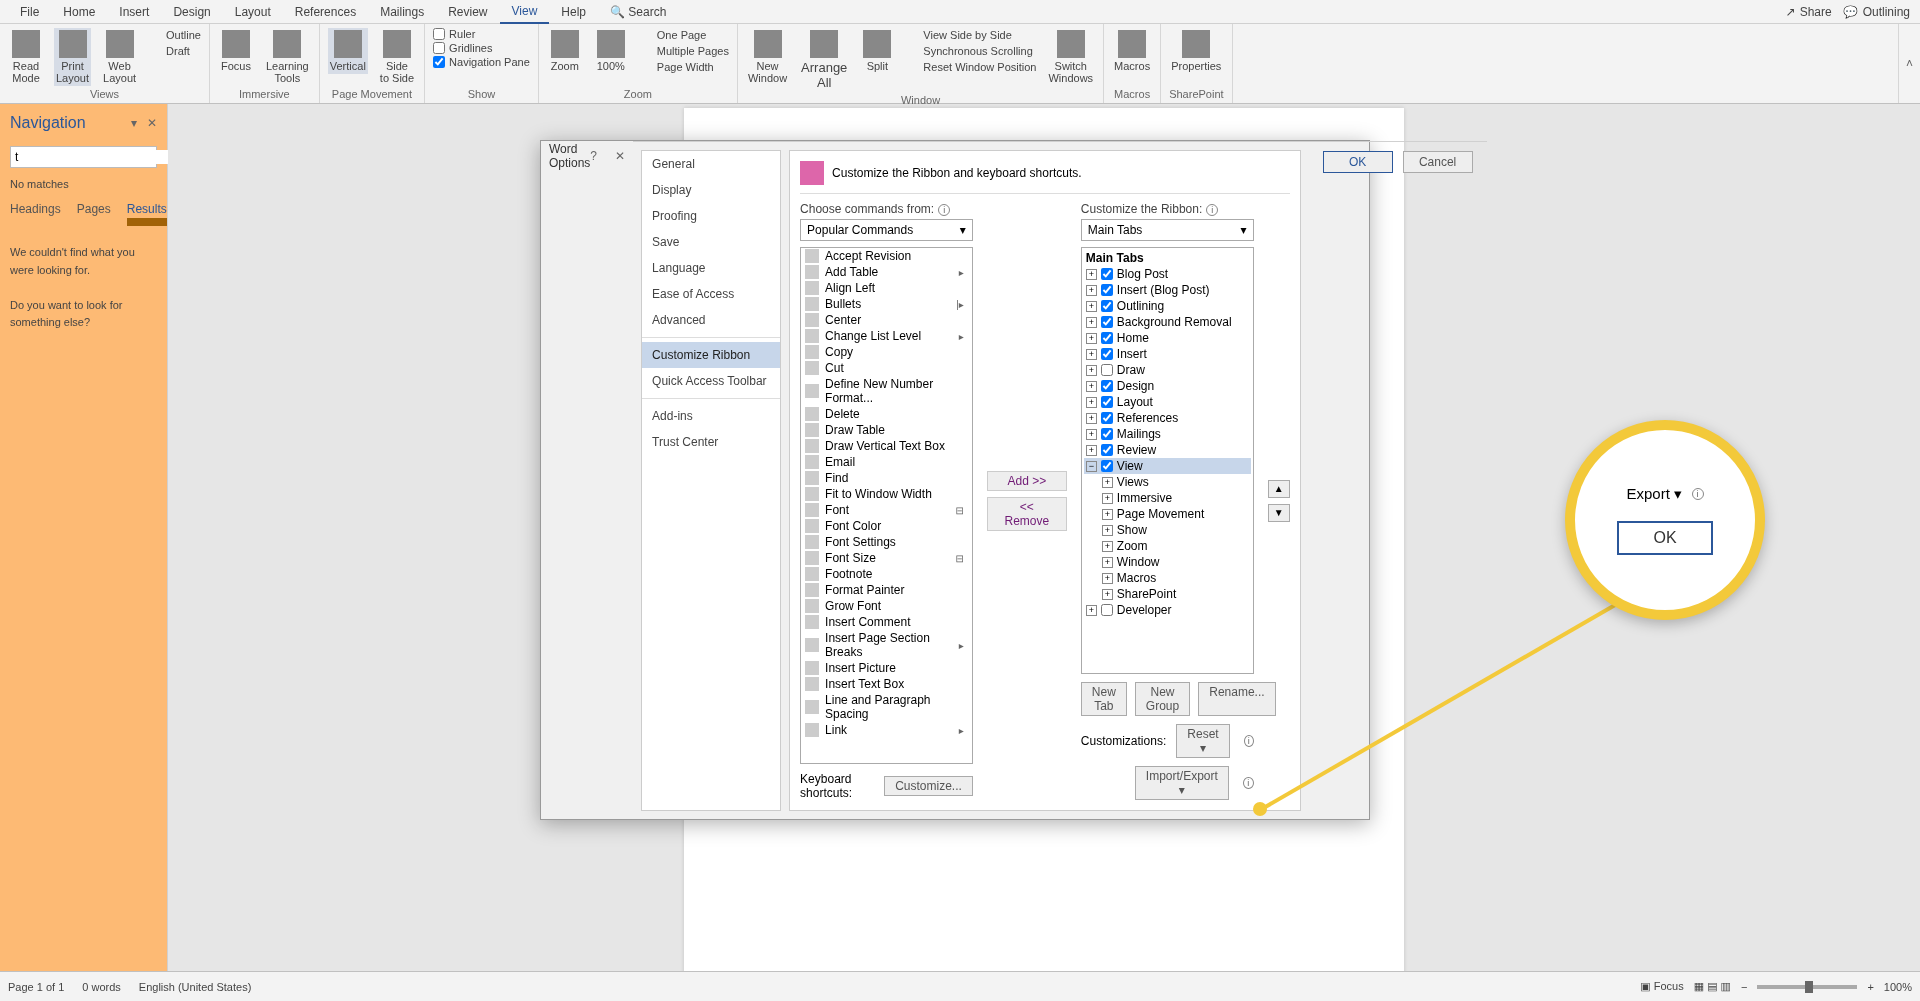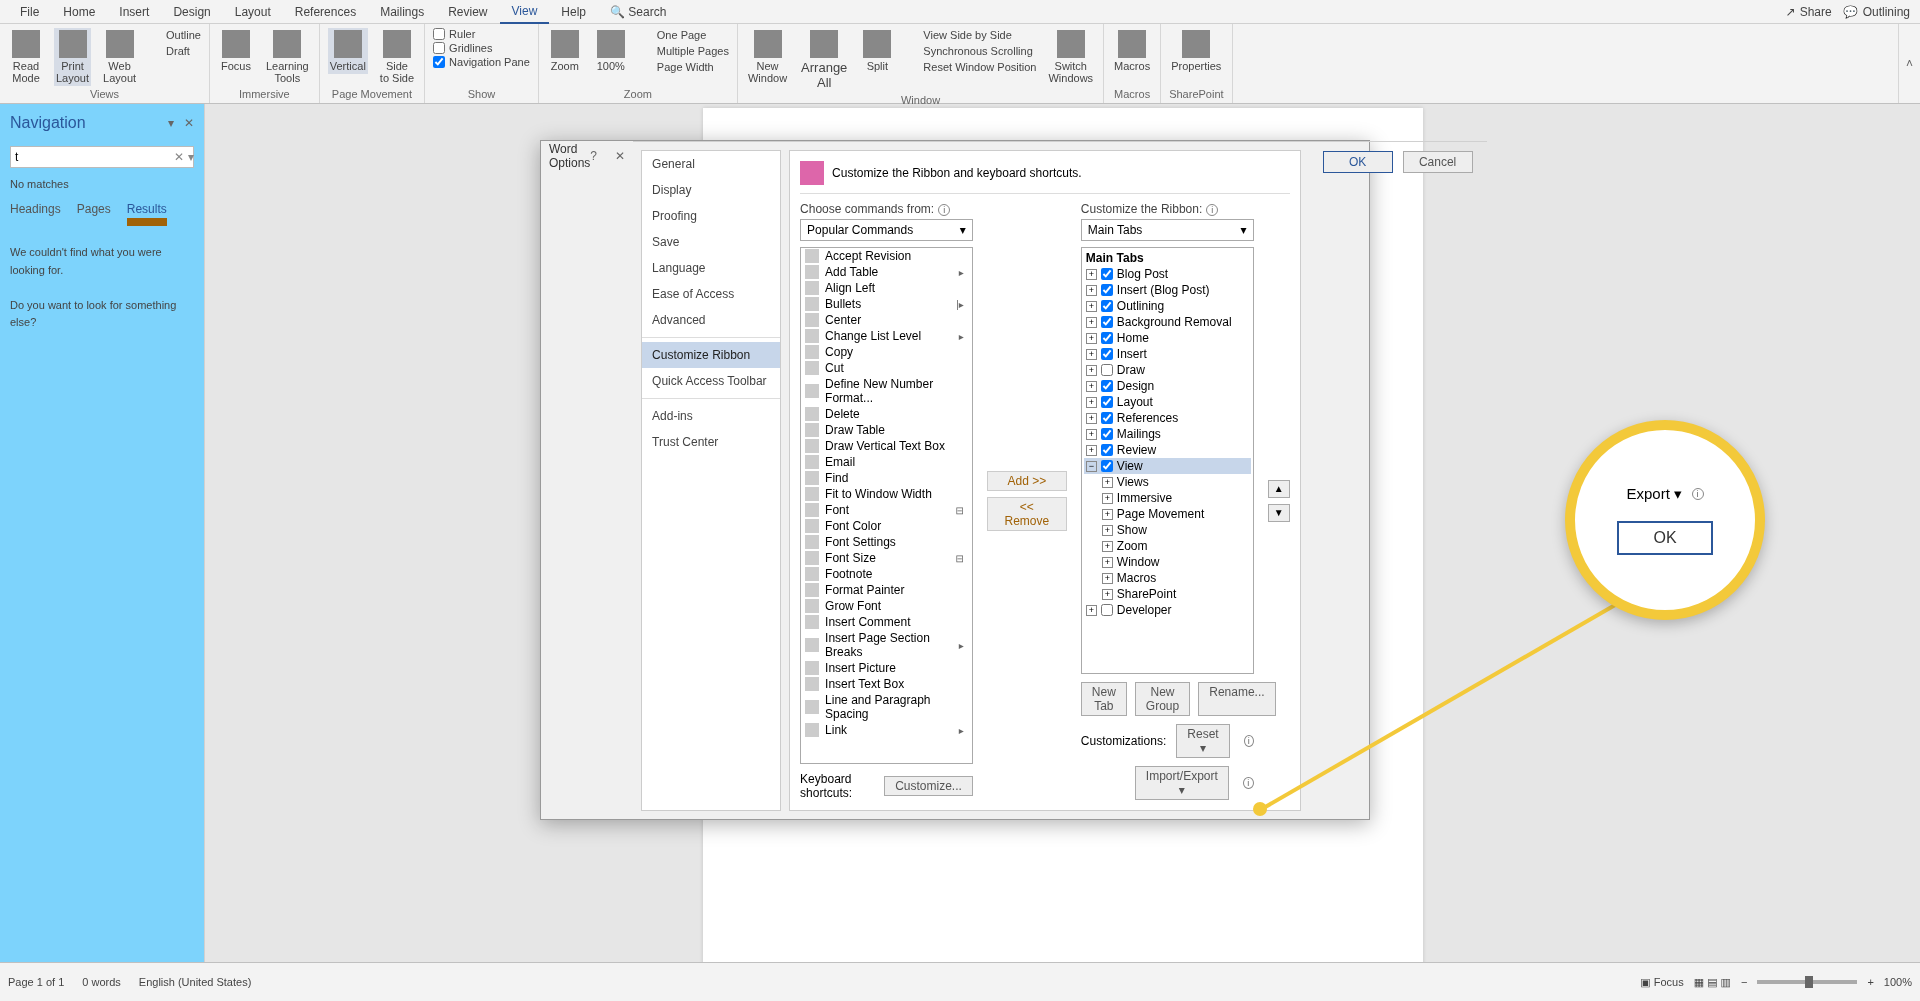--- a/index.html
+++ b/index.html
@@ -22,34 +22,34 @@
 .rbtn .ic { width: 20px; height: 20px; background: #888; display:inline-block;}
 .rbtn.big .ic { width: 28px; height: 28px;}
 .chk { display: flex; align-items: center; gap: 4px; font-size: 11px; color: #444;}
 .chk input { width:12px; height:12px;}
 .col { display: flex; flex-direction: column; gap: 2px; }
 .ribbon .disabled { color:#999;}
 .collapse-btn { width:22px; display:flex; align-items:center; justify-content:center; border-left:1px solid #d6d6d6; color:#666;}
 
 
 .workspace { display: flex; height: calc(100% - 24px - 80px - 22px); }
-.navpane { width: 205px; background: #7dd3fc; border-right: 1px solid #d0d0d0; padding: 10px; }
+.navpane { width: 168px; background: #fdba74; border-right: 1px solid #d0d0d0; padding: 10px; }
 .navpane h2 { font-size: 16px; font-weight: 400; color: #2b579a; margin-bottom: 14px; display:flex; justify-content:space-between; align-items:center;}
 .navpane h2 .ctl { display:flex; gap:10px; font-size:12px; color:#666;}
 .searchbox { display:flex; border:1px solid #bbb; background:#fff; height:22px; align-items:center; padding:0 4px;}
 .searchbox input { flex:1; border:none; outline:none; font-size:12px;}
 .nomatch { margin-top:10px; font-size:11px; color:#444; }
 .navtabs { display:flex; gap:16px; margin-top:12px; font-size:12px; color:#555;}
 .navtabs .nt.active { color:#2b579a; border-bottom:8px solid #a16207; padding-bottom:2px;}
 .navmsg { margin-top:18px; font-size:11px; color:#444; line-height:1.6;}
 .docarea { flex:1; background:#e6e6e6; position:relative; display:flex; justify-content:center;}
 .page { width:720px; background:#fff; margin-top:4px; height:100%; box-shadow: 0 0 4px rgba(0,0,0,0.15);}
 
 
-.statusbar { position:absolute; bottom:0; left:0; right:0; height:39px; background:#f3f3f3; border-top:1px solid #c0c0c0; display:flex; align-items:center; padding:0 8px; font-size:11px; color:#444; gap:18px;}
+.statusbar { position:absolute; bottom:0; left:0; right:0; height:30px; background:#f3f3f3; border-top:1px solid #c0c0c0; display:flex; align-items:center; padding:0 8px; font-size:11px; color:#444; gap:18px;}
 .statusbar .right { margin-left:auto; display:flex; align-items:center; gap:10px;}
 .zoom-slider { width:100px; height:4px; background:#aaa; position:relative;}
 .zoom-slider .knob { width:8px; height:12px; background:#666; position:absolute; left:48%; top:-4px;}
 
 
 .dialog { position:absolute; left:540px; top:140px; width:830px; height:680px; background:#f0f0f0; border:1px solid #999; box-shadow: 0 4px 20px rgba(0,0,0,0.3); display:flex; flex-direction:row;}
 .dlg-title { height:30px; display:flex; align-items:center; padding:0 8px; font-size:12px; color:#333;}
 .dlg-title .dctl { margin-left:auto; display:flex; gap:18px; color:#666;}
 .dlg-body { flex:1; display:flex; border-top:1px solid #d0d0d0;}
 .dlg-side { width:140px; background:#fff; border:1px solid #ccc; margin:8px 0 8px 8px; }
@@ -66,21 +66,21 @@
 .listbox .li .tic { width:14px; height:14px; background:#ccc; display:inline-block; flex-shrink:0;}
 .listbox .li .arr { margin-left:auto; color:#666; font-size:10px; padding-right:4px;}
 .tree { border:1px solid #aaa; background:#fff; flex:1; overflow-y:auto; font-size:12px; margin-top:6px; padding:2px; min-height:0;}
 .tree .ti { display:flex; align-items:center; gap:4px; padding:0 2px; line-height:16px;}
 .tree .ti.sel { background:#c7d6ea;}
 .tree .indent1 { padding-left: 18px;}
 .tree .exp { width:11px; height:11px; border:1px solid #888; display:inline-flex; align-items:center; justify-content:center; font-size:9px; line-height:1; flex-shrink:0;}
 .tree input[type=checkbox] { width:12px; height:12px; flex-shrink:0;}
 .midbtns { display:flex; flex-direction:column; gap:6px; justify-content:center; width:80px;}
 .btn { border:1px solid #aaa; background:#eee; padding:2px 10px; font-size:12px; color:#555; text-align:center;}
-.btn.dis { color:#a16207; border-color:#ccc;}
+.btn.dis { color:#701a75; border-color:#ccc;}
 .spinner { display:flex; flex-direction:column; gap:6px; justify-content:center; width:22px;}
 .spinner .sp { border:1px solid #aaa; background:#eee; height:18px; text-align:center; font-size:10px; line-height:16px;}
 .rowbtns { display:flex; gap:8px;}
 .dlg-foot { height:40px; display:flex; justify-content:flex-end; align-items:center; gap:10px; padding:0 14px; border-top:1px solid #d0d0d0;}
 .dlg-foot .btn { min-width:70px; padding:3px 10px;}
 .dlg-foot .btn.primary { border:1px solid #2b579a; color:#2b579a;}
 .lbl { font-size:12px; color:#444; margin-bottom:3px;}
 .info-ic { width:12px; height:12px; border:1px solid #888; border-radius:50%; display:inline-flex; align-items:center; justify-content:center; font-size:9px; color:#666; margin-left:4px;}
 
 

